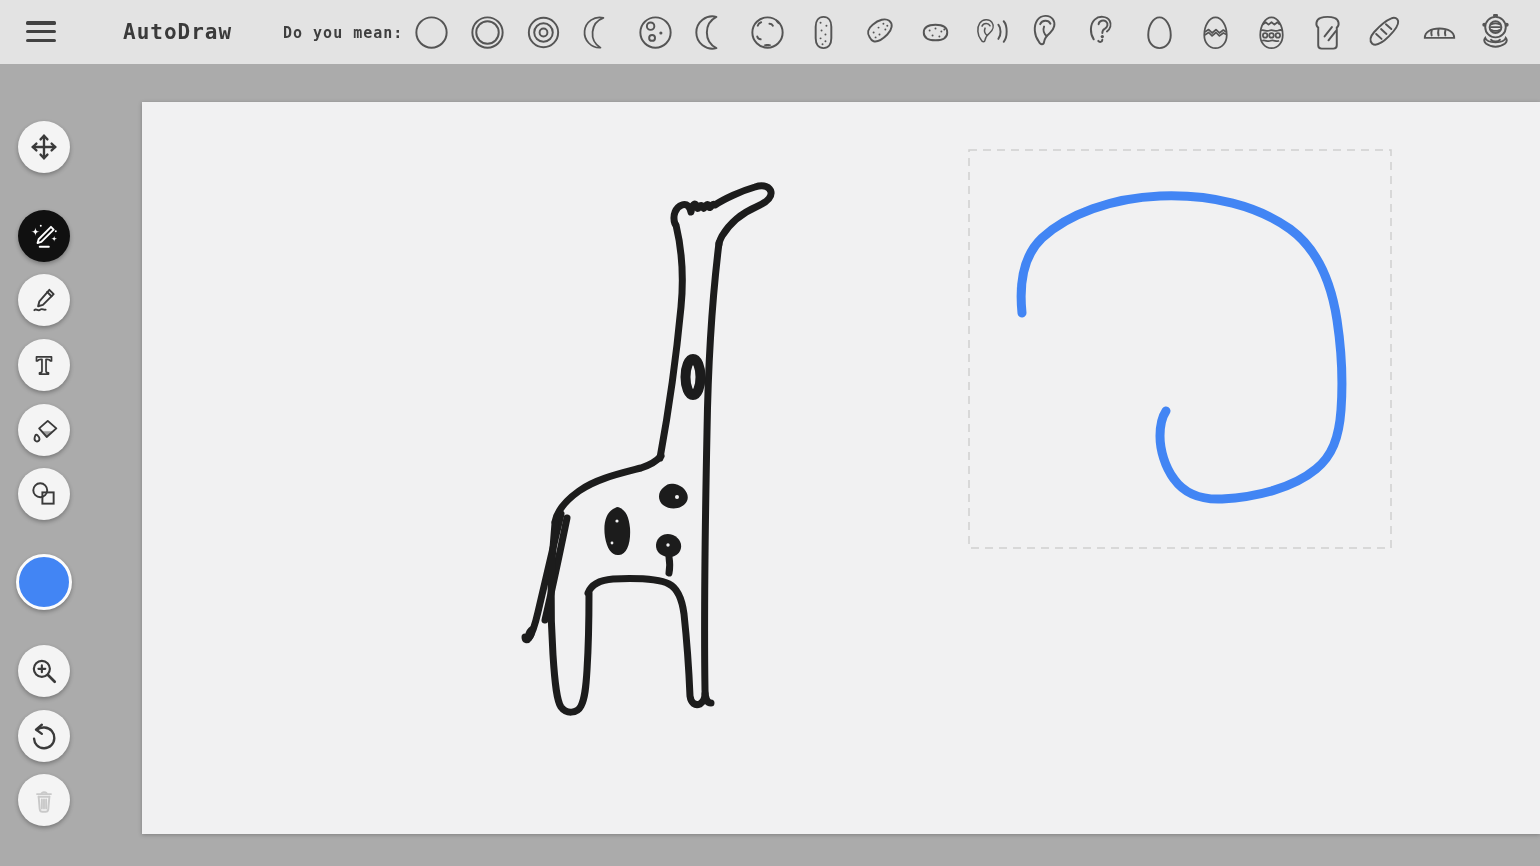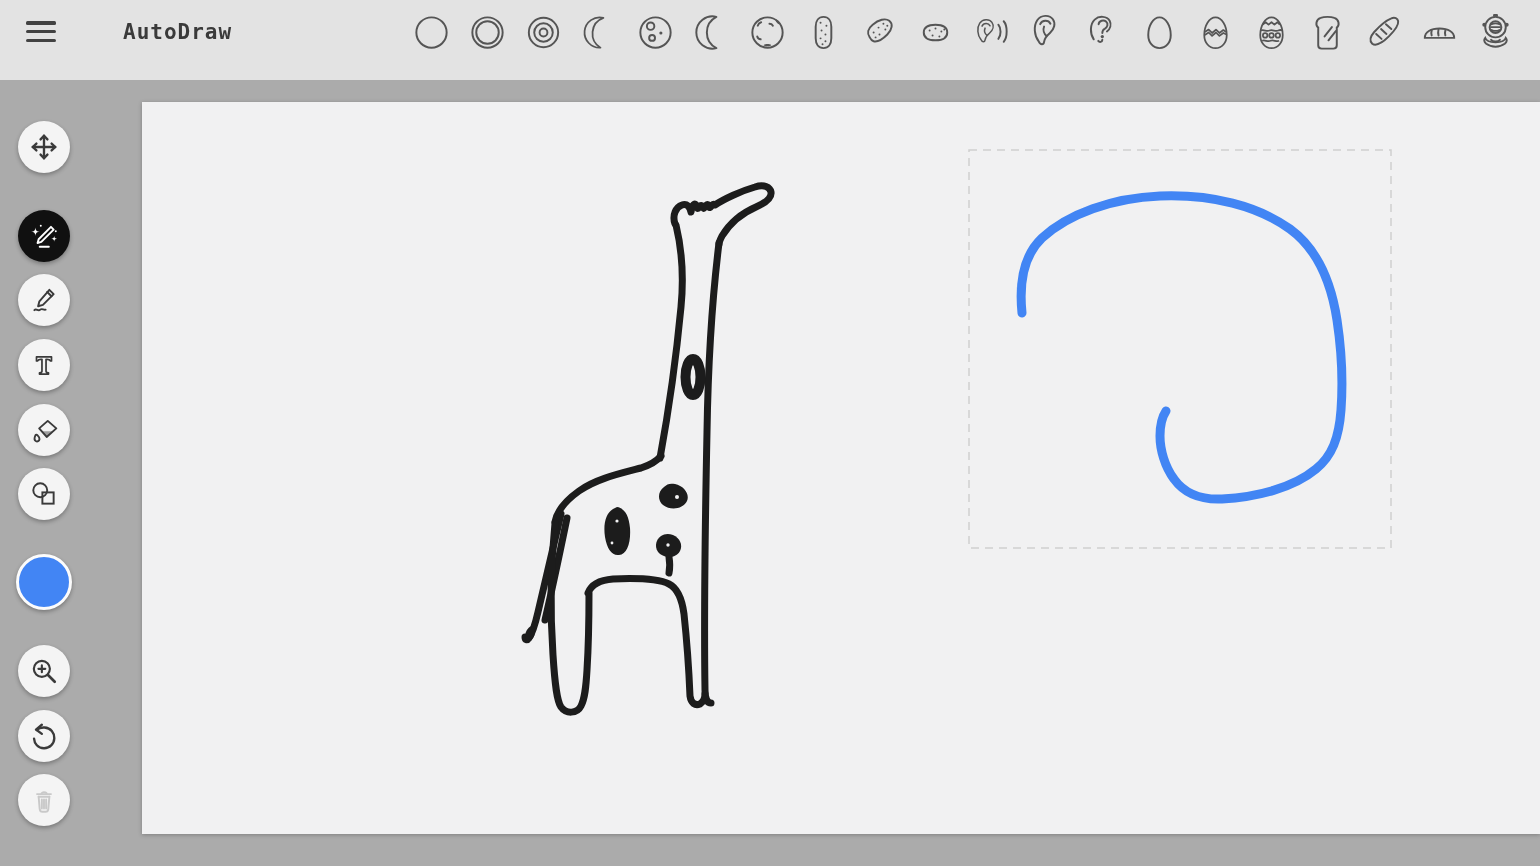--- a/index.html
+++ b/index.html
@@ -10,21 +10,21 @@
   }
   *{box-sizing:border-box;}
   html,body{margin:0;padding:0;}
   body{
     width:1540px;height:866px;position:relative;overflow:hidden;
     background:var(--workspace-bg);
     font-family:"DejaVu Sans Mono","Liberation Mono",monospace;
   }
   
   .topbar{
-    position:absolute;top:0;left:0;right:0;height:80px;
+    position:absolute;top:0;left:0;right:0;height:64px;
     background:var(--topbar-bg);z-index:10;
   }
   .hamburger{
     position:absolute;left:26px;top:21px;width:30px;height:21px;
     background:none;border:none;padding:0;cursor:pointer;
     display:flex;flex-direction:column;justify-content:space-between;
   }
   .hamburger i{display:block;height:3.5px;background:#424242;border-radius:1.5px;}
   .title{
     position:absolute;left:123px;top:0;height:64px;line-height:64px;
@@ -326,20 +326,21 @@
   </defs>
 </svg>
 
 <div class="topbar">
   <button class="hamburger">
     <i></i>
       <i></i>
       <i></i>
   </button>
   <div class="title">AutoDraw</div>
+  <div class="prompt">Do you mean:</div>
   <div class="suggestions" id="suggestions">
       <button class="sugg">
         <svg class="sicon">
           <use href="#ic-circle"></use>
         </svg>
       </button>
       <button class="sugg">
         <svg class="sicon">
           <use href="#ic-ring"></use>
         </svg>

